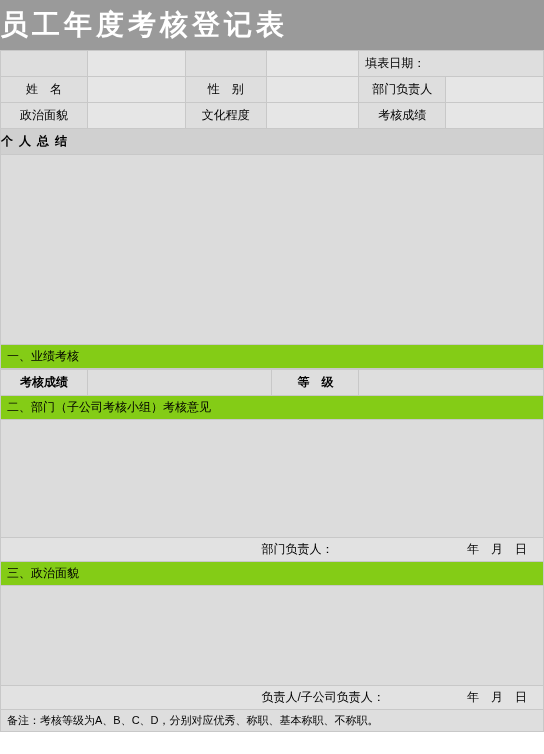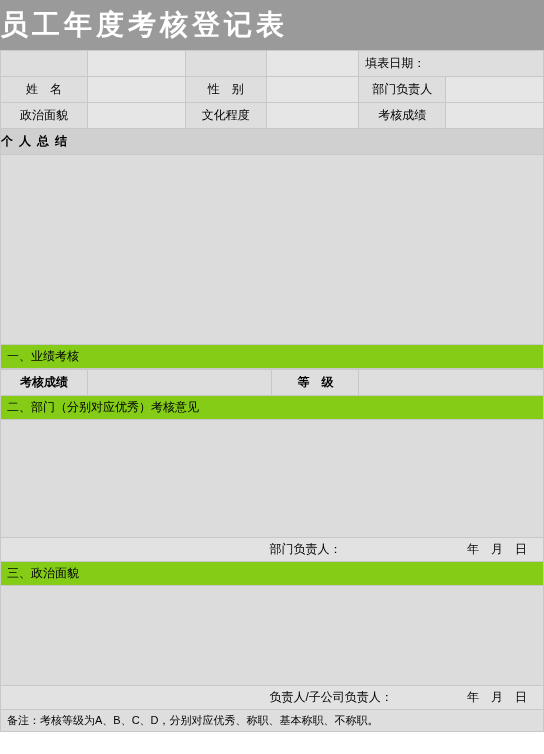--- a/index.html
+++ b/index.html
@@ -75,21 +75,21 @@
     height: 118px;
   }
   .signature-row {
     background: #e2e2e2;
     border: 1px solid #c8c8c8;
     border-top: none;
     padding: 3px 6px;
     display: flex;
   }
   .sig-left { flex: 0 0 48%; }
-  .sig-mid { flex: 0 0 16%; margin-left: 8px; }
+  .sig-mid { flex: 0 0 16%; }
   .sig-right { flex: 1; text-align: right; padding-right: 10px; white-space: nowrap; }
   .opinion-area2 {
     background: #dcdcdc;
     border: 1px solid #c8c8c8;
     border-top: none;
     height: 100px;
   }
   .remark {
     background: #dedede;
     border: 1px solid #c8c8c8;
@@ -139,21 +139,21 @@
   <tbody>
       <tr class="score-row">
     <td class="slabel" style="width:16%">考核成绩</td>
     <td class="value" style="width:34%"></td>
     <td class="slabel" style="width:16%">等　级</td>
     <td class="value"></td>
   </tr>
 </tbody>
   </table>
 
-<div class="sub-header">二、部门（分别对应优秀）考核意见</div>
+<div class="sub-header">二、部门（子公司考核小组）考核意见</div>
 <div class="opinion-area"></div>
 <div class="signature-row">
   <span class="sig-left"></span>
   <span class="sig-mid">部门负责人：</span>
   <span class="sig-right">年　月　日</span>
 </div>
 
 <div class="sub-header">三、政治面貌</div>
 <div class="opinion-area2"></div>
 <div class="signature-row">

